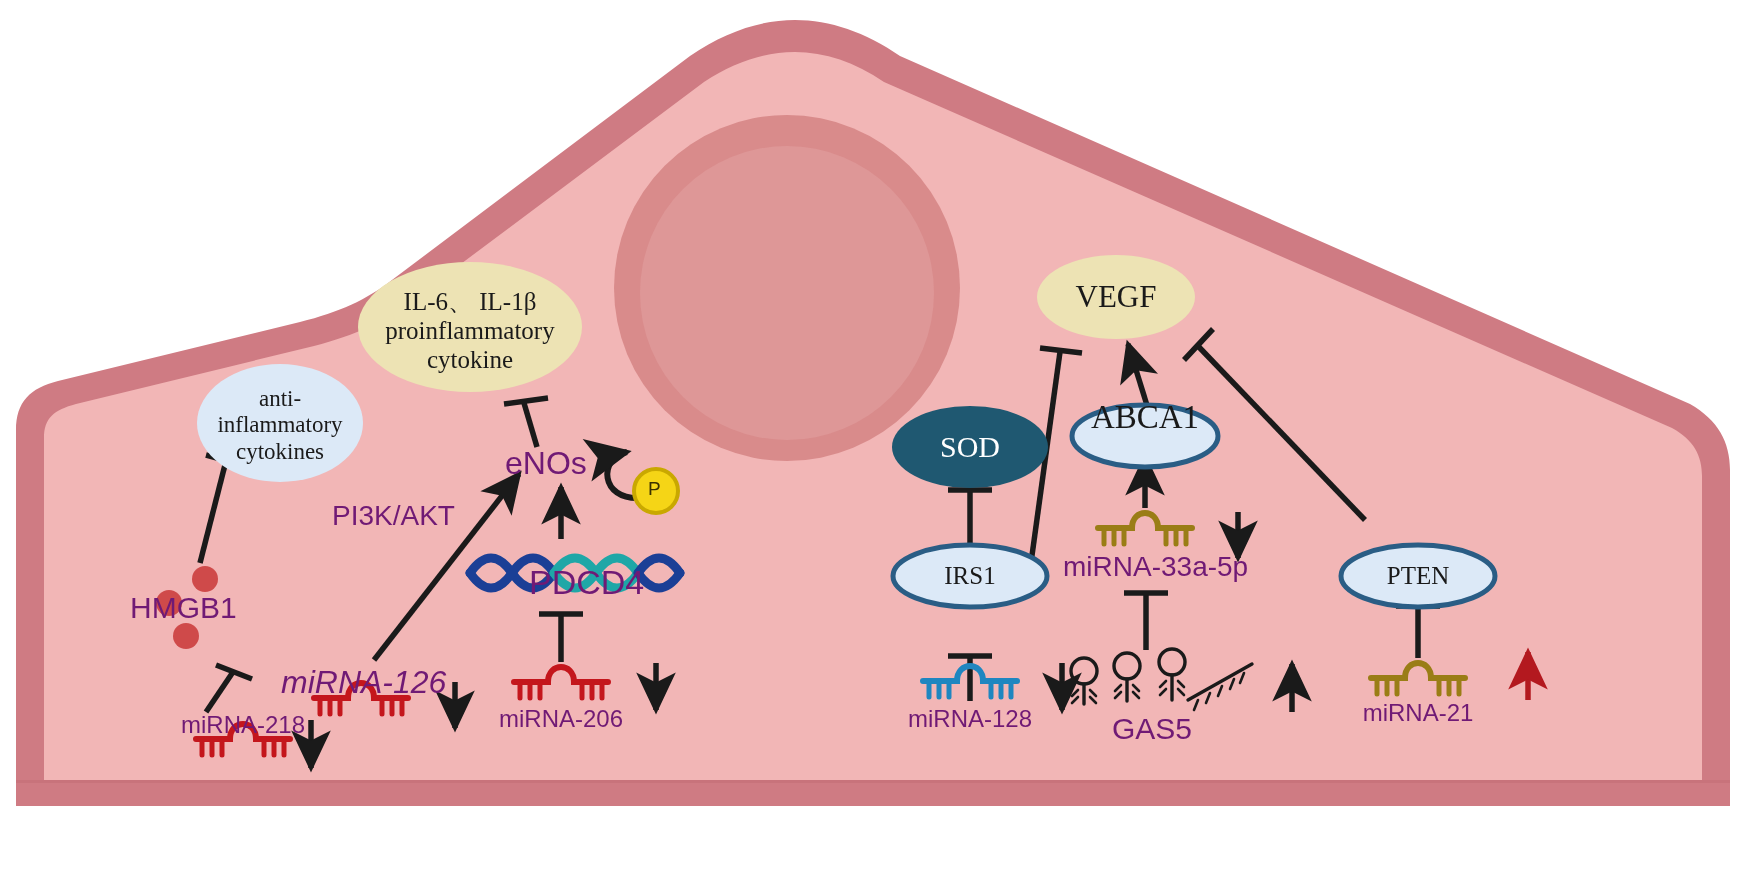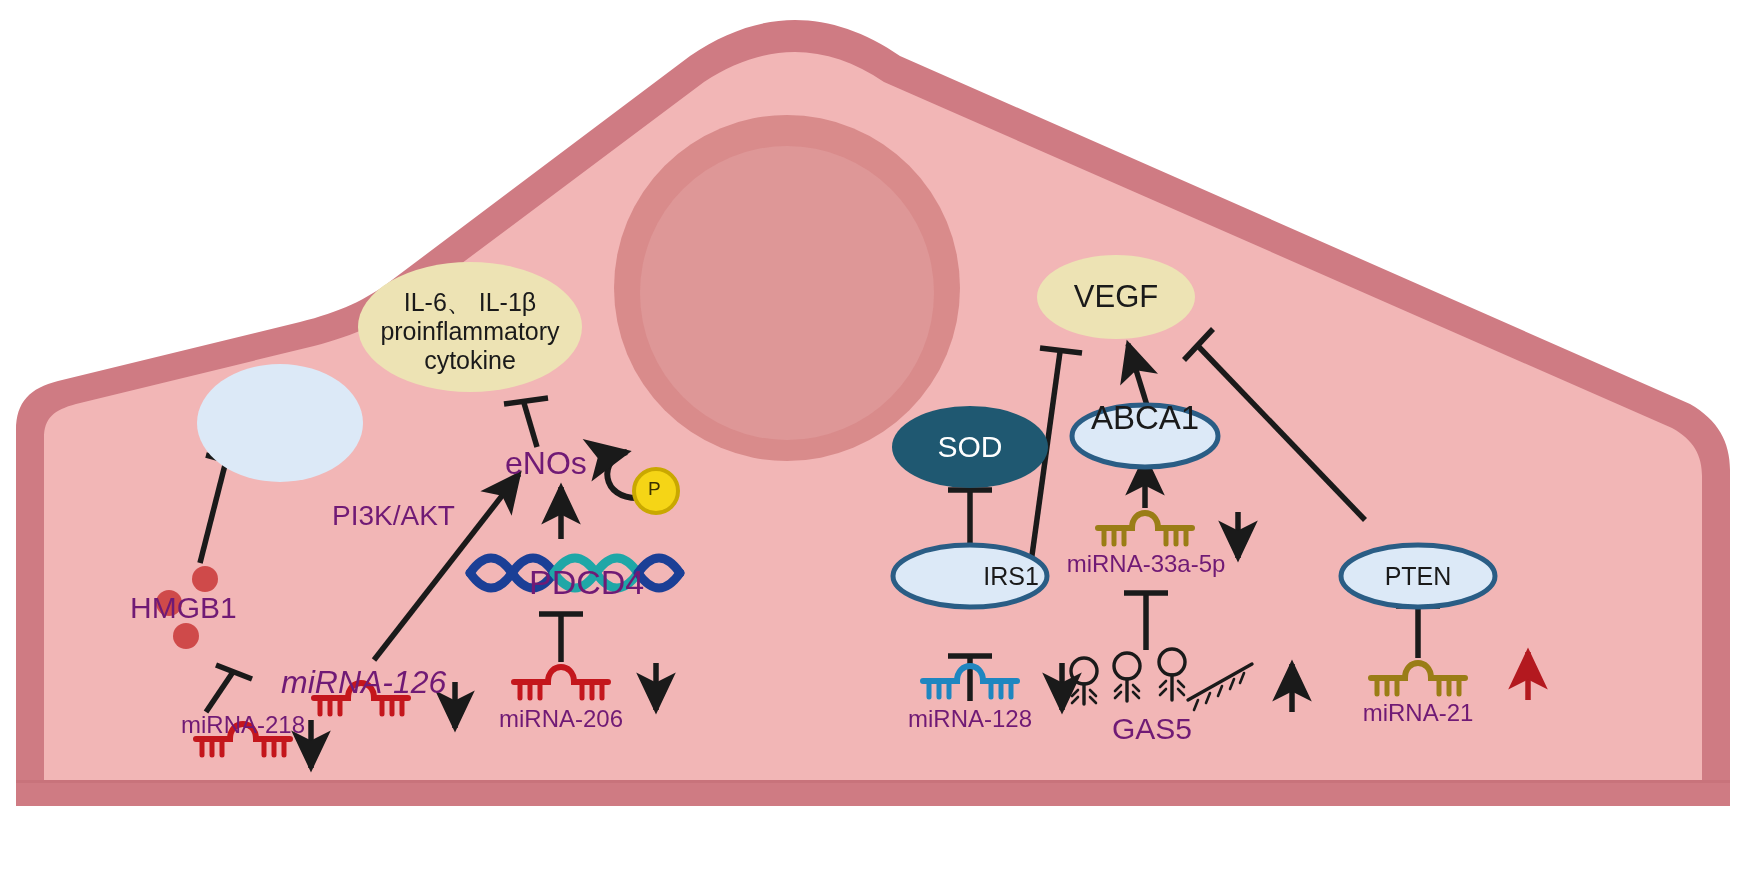--- a/index.html
+++ b/index.html
@@ -2,21 +2,21 @@
 <html><head>
 <meta charset="utf-8">
 <style>
   html,body{margin:0;padding:0;background:#ffffff;}
   body{width:1752px;height:895px;position:relative;overflow:hidden;
        font-family:"Liberation Sans", sans-serif;}
   #stage{position:absolute;left:0;top:0;width:1752px;height:895px;}
   svg.layer{position:absolute;left:0;top:0;width:1752px;height:895px;}
   .lbl{position:absolute;color:#701a75;white-space:nowrap;line-height:1.12;
        text-align:center;pointer-events:none;}
-  .ell-lbl{position:absolute;text-align:center;line-height:1.15;color:#1a1a1a;}
+  .ell-lbl{position:absolute;text-align:center;line-height:1.15;color:#1a1a1a;font-family:Liberation Serif, serif;}
 </style>
 </head>
 <body>
 
 <div id="stage">
 
   <svg class="layer" viewBox="0 0 1752 895">
     <defs>
       <marker id="arrowhead" markerWidth="9" markerHeight="9" refX="7.4" refY="4.5" orient="auto" markerUnits="strokeWidth">
         <path d="M0.6,0.9 L8.2,4.5 L0.6,8.1 L2.4,4.5 Z" fill="#1a1a1a"></path>
@@ -248,34 +248,39 @@
 
     <line x1="311" y1="720" x2="311" y2="768" stroke="#1a1a1a" stroke-width="5.5" marker-end="url(#arrowhead)"></line>
     <line x1="455" y1="682" x2="455" y2="728" stroke="#1a1a1a" stroke-width="5.5" marker-end="url(#arrowhead)"></line>
     <line x1="656" y1="663" x2="656" y2="710" stroke="#1a1a1a" stroke-width="5.5" marker-end="url(#arrowhead)"></line>
     <line x1="1062" y1="663" x2="1062" y2="710" stroke="#1a1a1a" stroke-width="5.5" marker-end="url(#arrowhead)"></line>
     <line x1="1238" y1="512" x2="1238" y2="558" stroke="#1a1a1a" stroke-width="5.5" marker-end="url(#arrowhead)"></line>
     <line x1="1292" y1="712" x2="1292" y2="664" stroke="#1a1a1a" stroke-width="5.5" marker-end="url(#arrowhead)"></line>
     <line x1="1528" y1="700" x2="1528" y2="652" stroke="#b3191f" stroke-width="5.5" marker-end="url(#arrowheadRed)"></line>
   </svg>
 
+  <div class="ell-lbl" style="left:197px;top:386px;width:166px;font-size:23px;">
+    <div>anti-</div>
+    <div>inflammatory</div>
+    <div>cytokines</div>
+  </div>
 
   <div class="ell-lbl" style="left:358px;top:288px;width:224px;font-size:25px;">
     <div>IL-6、 IL-1β</div>
     <div>proinflammatory</div>
     <div>cytokine</div>
   </div>
 
   <div class="ell-lbl" style="left:1036px;top:279px;width:160px;font-size:31px;"><span>VEGF</span></div>
 
   <div class="ell-lbl" style="left:890px;top:430px;width:160px;font-size:30px;color:#ffffff;"><span>SOD</span></div>
 
   <div class="ell-lbl" style="left:1065px;top:399px;width:160px;font-size:33px;"><span>ABCA1</span></div>
 
-  <div class="ell-lbl" style="left:931px;top:562px;width:160px;font-size:25px;"><span>IRS1</span></div>
+  <div class="ell-lbl" style="left:890px;top:562px;width:160px;font-size:25px;"><span>IRS1</span></div>
 
   <div class="ell-lbl" style="left:1338px;top:562px;width:160px;font-size:25px;text-align:center;"><span>PTEN</span></div>
 
   <div class="lbl" style="left:505px;top:446px;font-size:32px;"><span>eNOs</span></div>
 
   <div class="lbl" style="left:648px;top:478px;font-size:19px;color:#3a3000;"><span>P</span></div>
 
   <div class="lbl" style="left:529px;top:563px;font-size:34px;"><span>PDCD4</span></div>
 
   <div class="lbl" style="left:130px;top:591px;font-size:30px;"><span>HMGB1</span></div>
@@ -285,17 +290,17 @@
   <div class="lbl" style="left:1112px;top:712px;font-size:30px;"><span>GAS5</span></div>
 
   <div class="lbl" style="left:163px;top:712px;width:160px;font-size:24px;"><span>miRNA-218</span></div>
 
   <div class="lbl" style="left:281px;top:665px;width:160px;font-size:32px;font-style:italic;"><span>miRNA-126</span></div>
 
   <div class="lbl" style="left:481px;top:706px;width:160px;font-size:24px;"><span>miRNA-206</span></div>
 
   <div class="lbl" style="left:890px;top:706px;width:160px;font-size:24px;"><span>miRNA-128</span></div>
 
-  <div class="lbl" style="left:1063px;top:551px;width:166px;font-size:24px;"><span>miRNA-33a-5p</span></div>
+  <div class="lbl" style="left:1063px;top:551px;width:166px;font-size:28px;"><span>miRNA-33a-5p</span></div>
 
   <div class="lbl" style="left:1338px;top:700px;width:160px;font-size:24px;"><span>miRNA-21</span></div>
 
 </div>
 
 </body></html>

